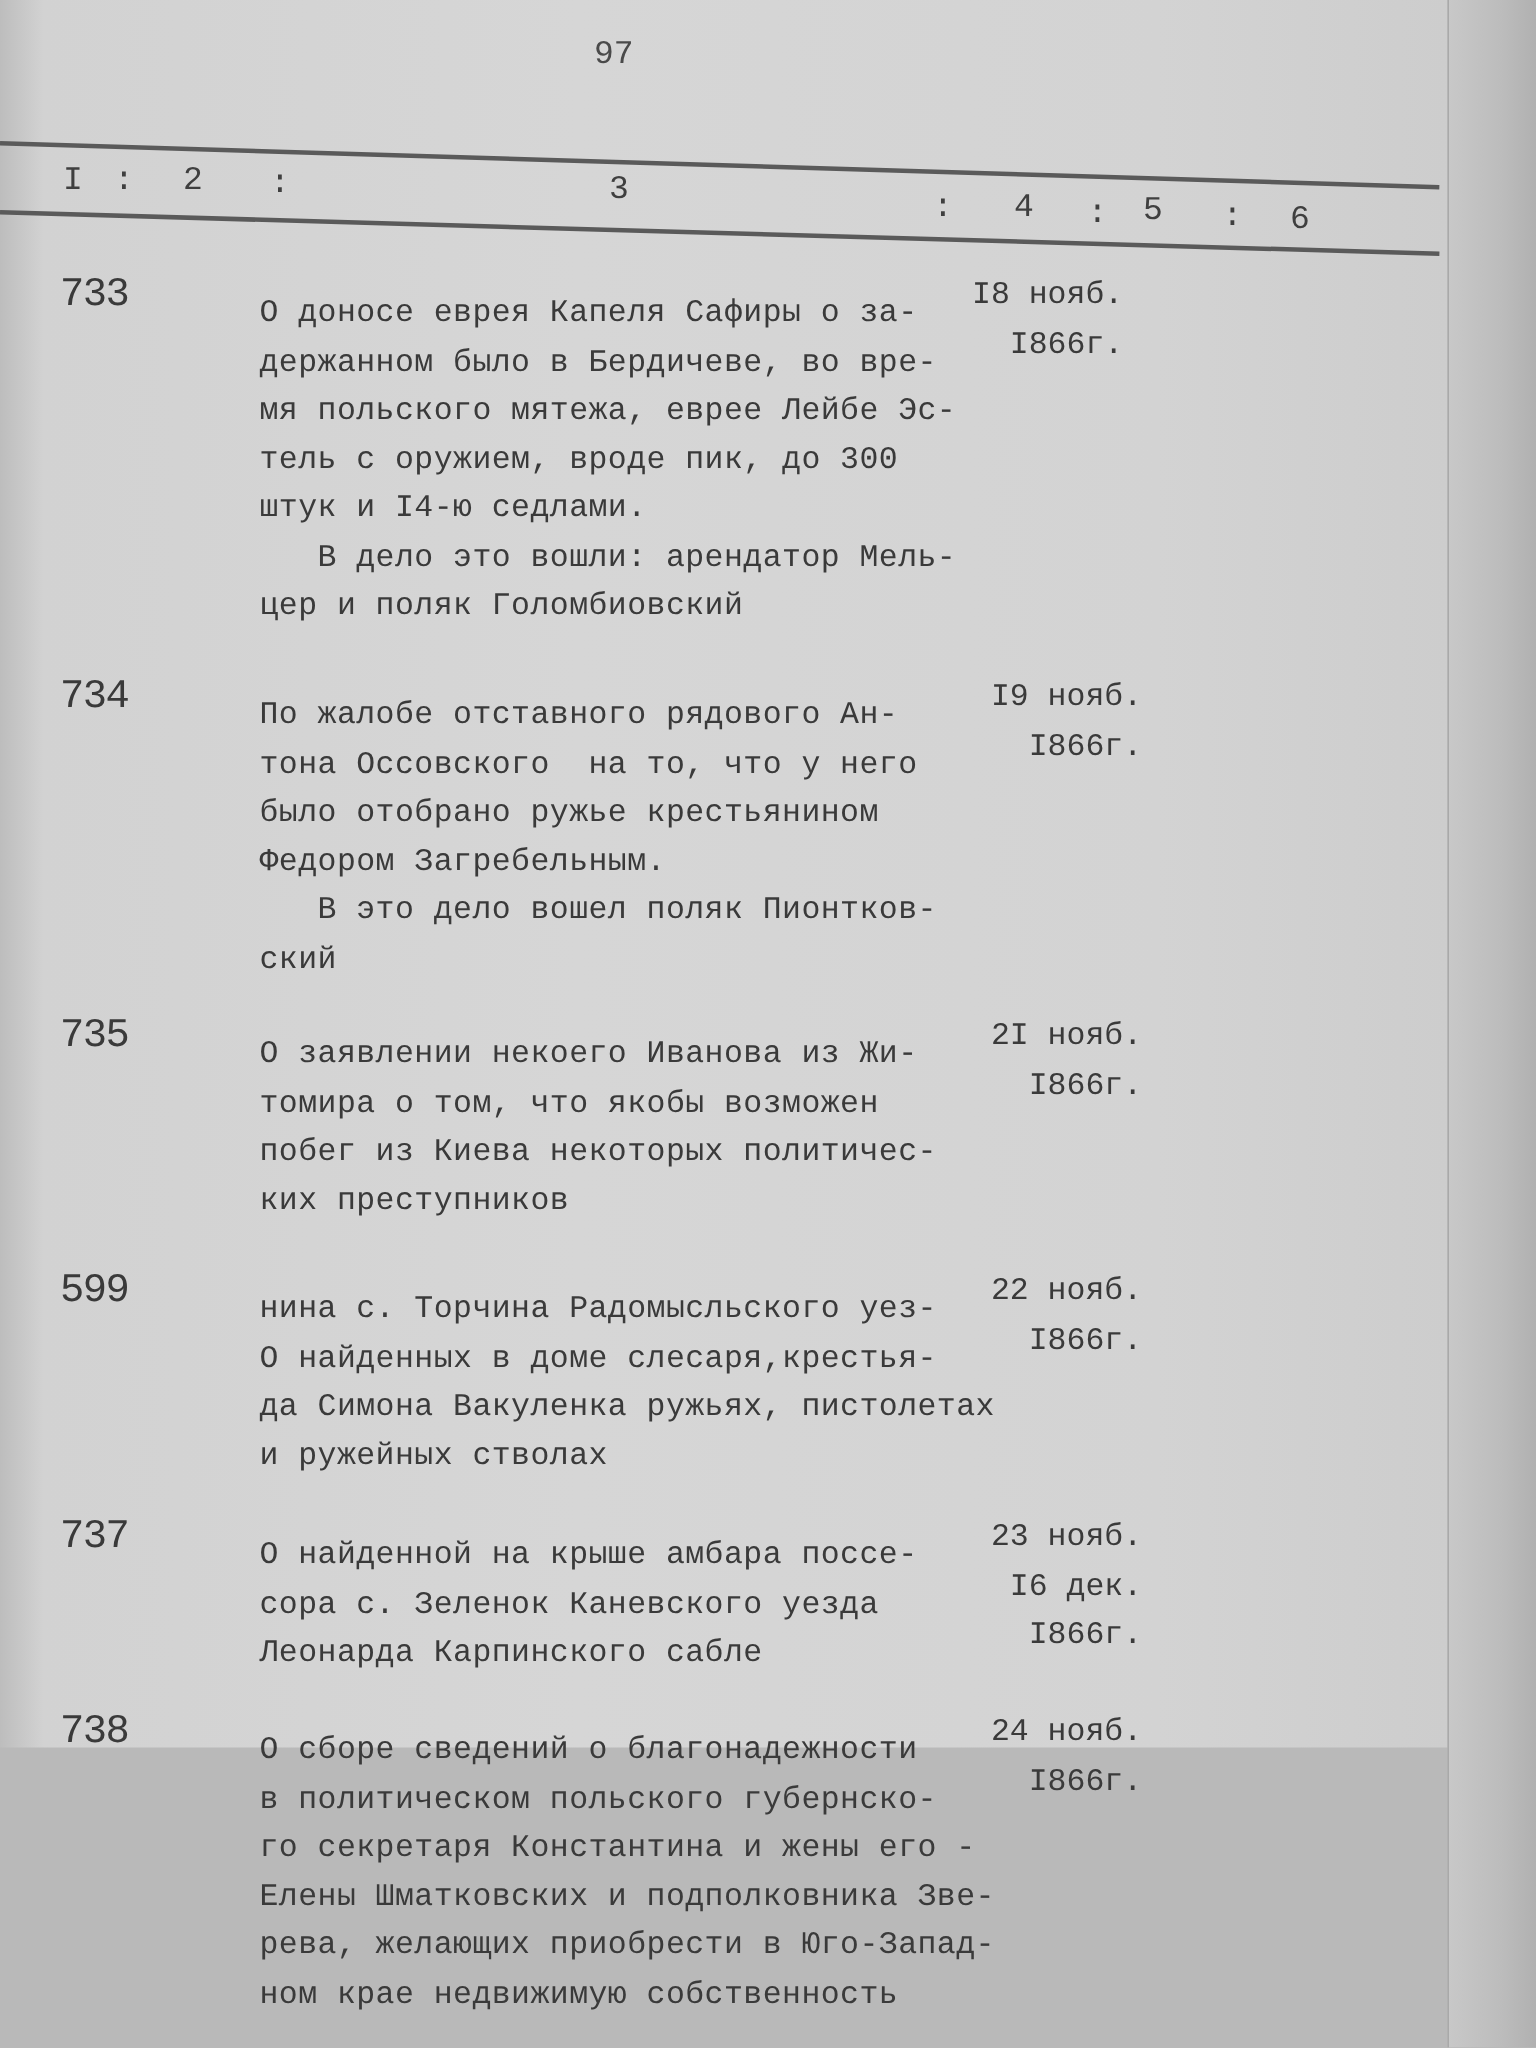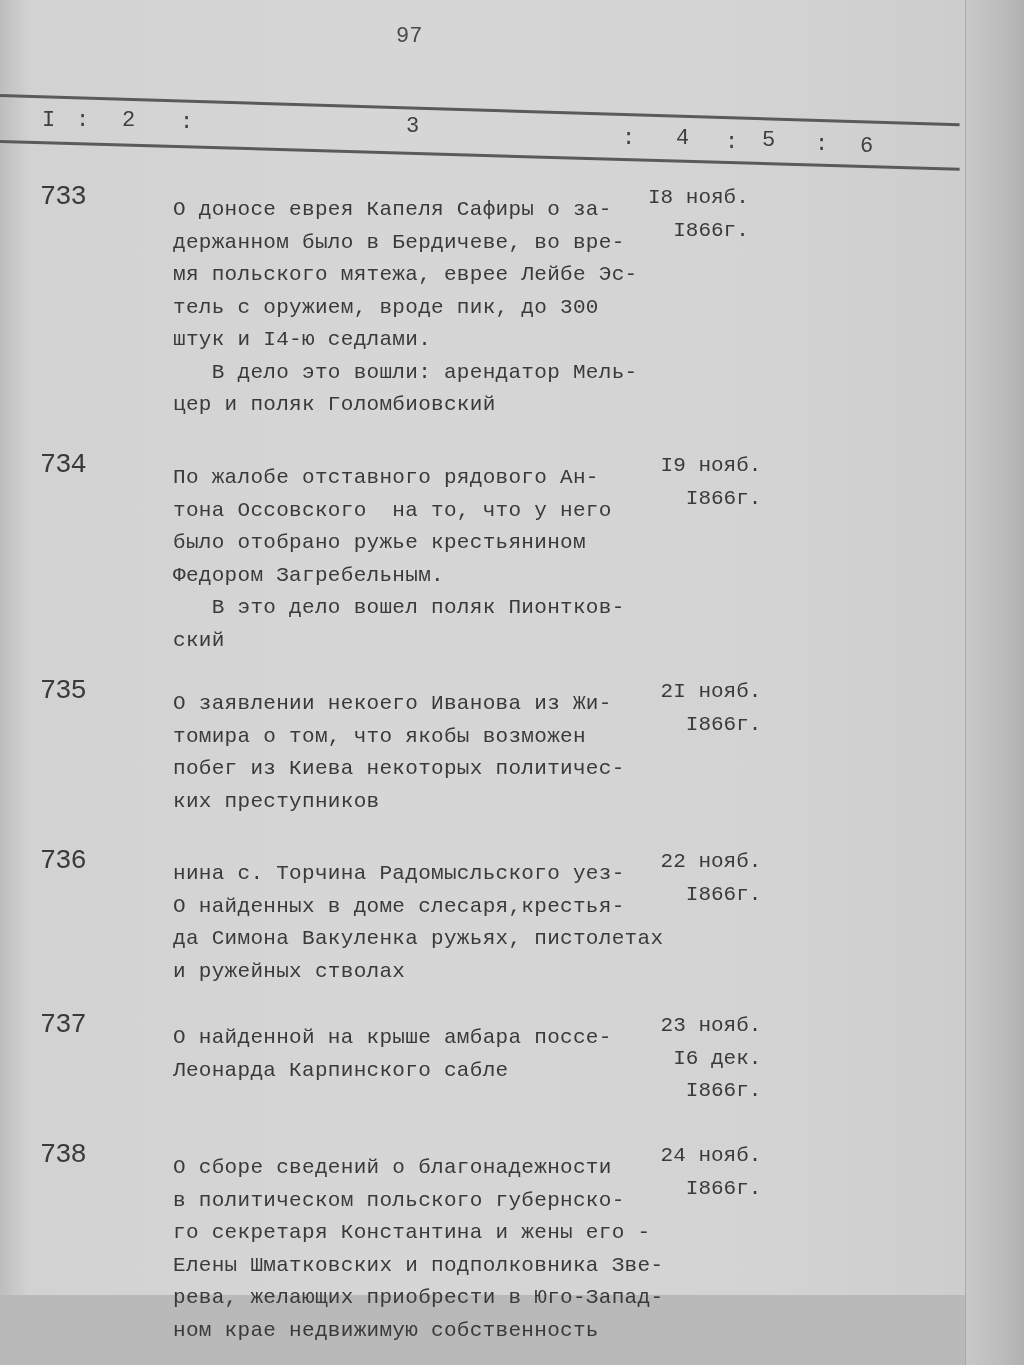--- a/index.html
+++ b/index.html
@@ -4,21 +4,21 @@
 <style>
   html, body { margin: 0; padding: 0; }
   body {
     width: 1024px; height: 1365px; overflow: hidden;
     background: #b9b9b9;
     font-family: "Liberation Mono", "DejaVu Sans Mono", monospace;
     color: #3a3a3a;
     position: relative;
   }
   .page {
-    position: absolute; left: 0; top: 0; width: 965px; height: 1295px;
+    position: absolute; left: 0; top: 0; width: 965px; height: 1165px;
     background: linear-gradient(90deg, #bdbdbd 0%, #d2d2d2 3%, #d6d6d6 40%, #d3d3d3 80%, #cdcdcd 100%);
   }
   .page-edge {
     position: absolute; left: 965px; top: 0; width: 59px; height: 1365px;
     background: linear-gradient(90deg, #c8c8c8 0%, #bcbcbc 60%, #b0b0b0 100%);
     border-left: 1px solid #a9a9a9;
   }
   .page-number {
     position: absolute; left: 396px; top: 24px;
     font-size: 22px; color: #4a4a4a;
@@ -109,36 +109,37 @@
           <div class="entry-line">томира о том, что якобы возможен</div>
           <div class="entry-line">побег из Киева некоторых политичес-</div>
           <div class="entry-line">ких преступников</div>
         </div>
         <div class="entry-date">
           <div class="date-line"> 2I нояб.</div>
           <div class="date-line"> I866г.</div>
         </div>
       </div>
       <div class="entry" style="top: 846px;">
-        <div class="entry-number">736</div>
+        <div class="entry-number">599</div>
         <div class="entry-text">
           <div class="entry-line">нина с. Торчина Радомысльского уез-</div>
           <div class="entry-line">О найденных в доме слесаря,крестья-</div>
           <div class="entry-line">да Симона Вакуленка ружьях, пистолетах</div>
           <div class="entry-line">и ружейных стволах</div>
         </div>
         <div class="entry-date">
           <div class="date-line"> 22 нояб.</div>
           <div class="date-line"> I866г.</div>
         </div>
       </div>
       <div class="entry" style="top: 1010px;">
         <div class="entry-number">737</div>
         <div class="entry-text">
           <div class="entry-line">О найденной на крыше амбара поссе-</div>
+          <div class="entry-line">сора с. Зеленок Каневского уезда</div>
           <div class="entry-line">Леонарда Карпинского сабле</div>
         </div>
         <div class="entry-date">
           <div class="date-line"> 23 нояб.</div>
           <div class="date-line"> I6 дек.</div>
           <div class="date-line"> I866г.</div>
         </div>
       </div>
       <div class="entry" style="top: 1140px;">
         <div class="entry-number">738</div>

